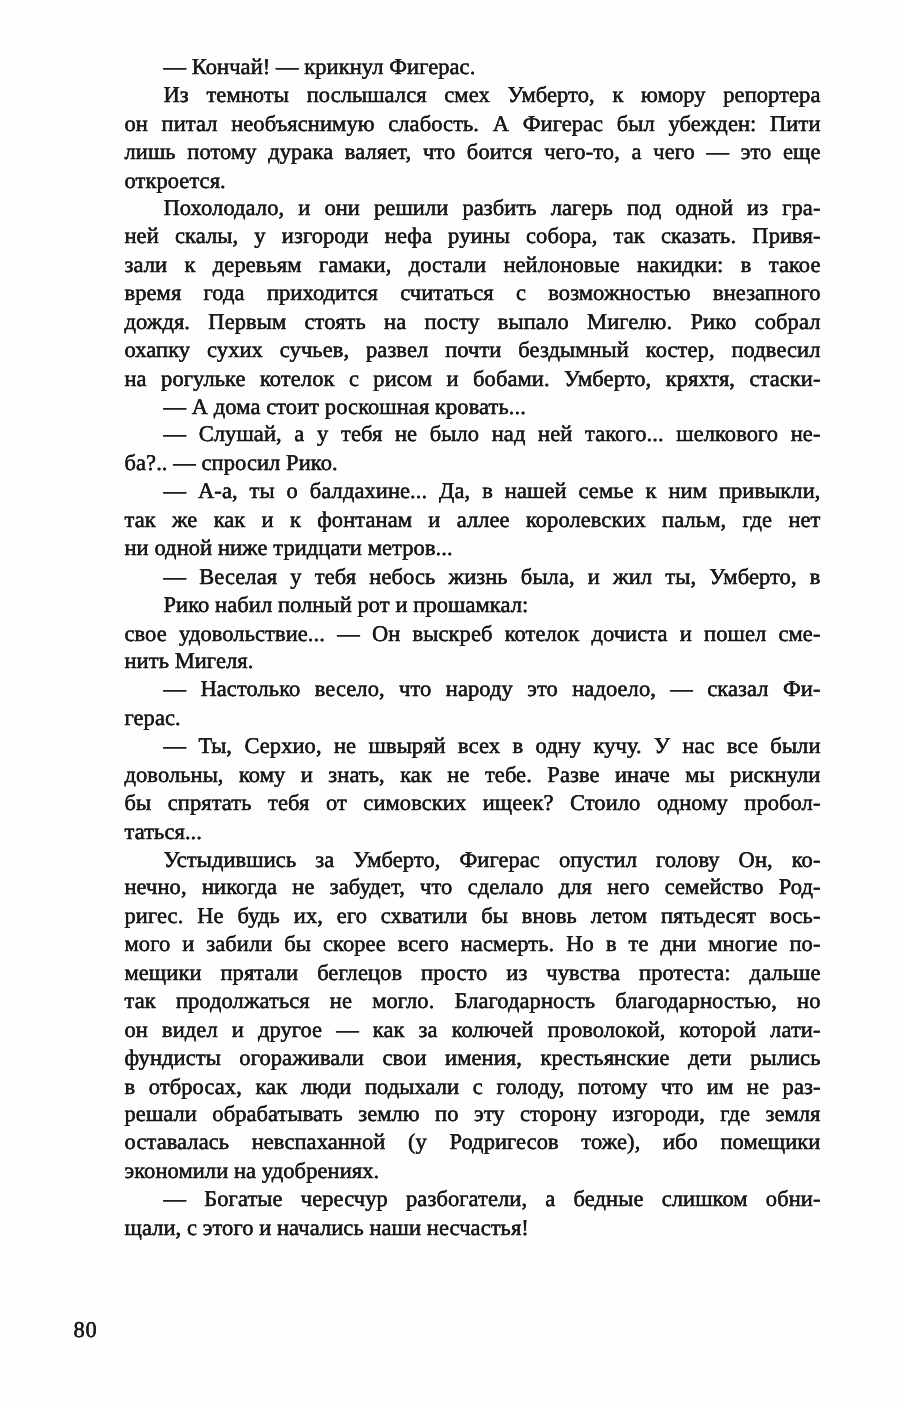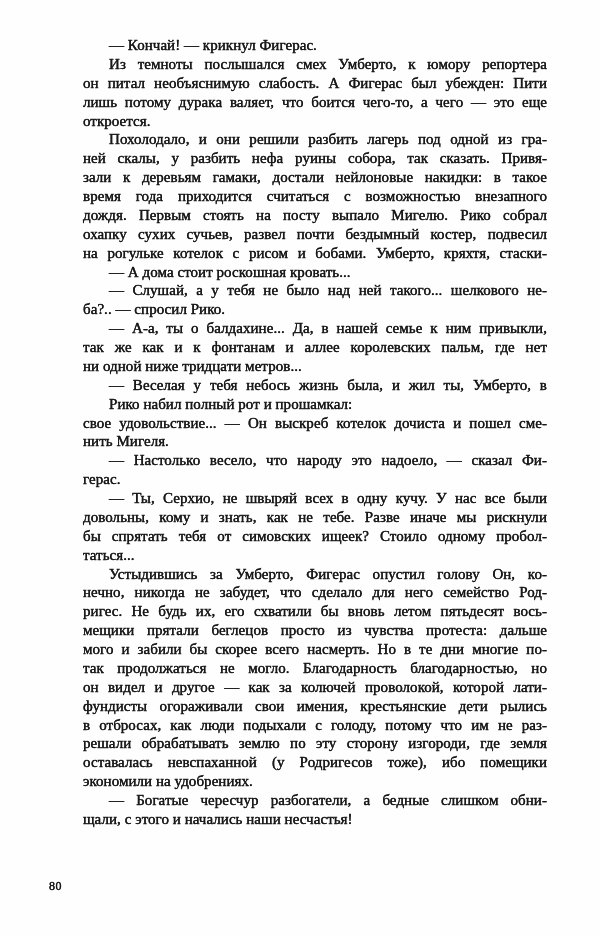--- a/index.html
+++ b/index.html
@@ -42,36 +42,36 @@
   .line.first {
     text-indent: 26px;
   }
   .line.last {
     text-align-last: left;
   }
   .page-number {
     position: absolute;
     left: 49px;
     top: 879px;
-    font-size: 12px;
+    font-size: 15px;
     letter-spacing: 0.5px;
   }
 </style>
 </head>
 <body>
 
 <div class="page">
   <div class="text-block">
       <div class="line first last">— Кончай! — крикнул Фигерас.</div>
       <div class="line first">Из темноты послышался смех Умберто, к юмору репортера</div>
       <div class="line">он питал необъяснимую слабость. А Фигерас был убежден: Пити</div>
       <div class="line">лишь потому дурака валяет, что боится чего-то, а чего — это еще</div>
       <div class="line last">откроется.</div>
       <div class="line first">Похолодало, и они решили разбить лагерь под одной из гра-</div>
-      <div class="line">ней скалы, у разбить нефа руины собора, так сказать. Привя-</div>
+      <div class="line">ней скалы, у изгороди нефа руины собора, так сказать. Привя-</div>
       <div class="line">зали к деревьям гамаки, достали нейлоновые накидки: в такое</div>
       <div class="line">время года приходится считаться с возможностью внезапного</div>
       <div class="line">дождя. Первым стоять на посту выпало Мигелю. Рико собрал</div>
       <div class="line">охапку сухих сучьев, развел почти бездымный костер, подвесил</div>
       <div class="line">на рогульке котелок с рисом и бобами. Умберто, кряхтя, стаски-</div>
       <div class="line first last">— А дома стоит роскошная кровать...</div>
       <div class="line first">— Слушай, а у тебя не было над ней такого... шелкового не-</div>
       <div class="line last">ба?.. — спросил Рико.</div>
       <div class="line first">— А-а, ты о балдахине... Да, в нашей семье к ним привыкли,</div>
       <div class="line">так же как и к фонтанам и аллее королевских пальм, где нет</div>
@@ -82,22 +82,22 @@
       <div class="line last">нить Мигеля.</div>
       <div class="line first">— Настолько весело, что народу это надоело, — сказал Фи-</div>
       <div class="line last">герас.</div>
       <div class="line first">— Ты, Серхио, не швыряй всех в одну кучу. У нас все были</div>
       <div class="line">довольны, кому и знать, как не тебе. Разве иначе мы рискнули</div>
       <div class="line">бы спрятать тебя от симовских ищеек? Стоило одному пробол-</div>
       <div class="line last">таться...</div>
       <div class="line first">Устыдившись за Умберто, Фигерас опустил голову Он, ко-</div>
       <div class="line">нечно, никогда не забудет, что сделало для него семейство Род-</div>
       <div class="line">ригес. Не будь их, его схватили бы вновь летом пятьдесят вось-</div>
+      <div class="line">мого и забили бы скорее всего насмерть. Но в те дни многие по-</div>
       <div class="line">мещики прятали беглецов просто из чувства протеста: дальше</div>
-      <div class="line">мого и забили бы скорее всего насмерть. Но в те дни многие по-</div>
       <div class="line">так продолжаться не могло. Благодарность благодарностью, но</div>
       <div class="line">он видел и другое — как за колючей проволокой, которой лати-</div>
       <div class="line">фундисты огораживали свои имения, крестьянские дети рылись</div>
       <div class="line">в отбросах, как люди подыхали с голоду, потому что им не раз-</div>
       <div class="line">решали обрабатывать землю по эту сторону изгороди, где земля</div>
       <div class="line">оставалась невспаханной (у Родригесов тоже), ибо помещики</div>
       <div class="line last">экономили на удобрениях.</div>
       <div class="line first">— Богатые чересчур разбогатели, а бедные слишком обни-</div>
       <div class="line last">щали, с этого и начались наши несчастья!</div>
     </div>

